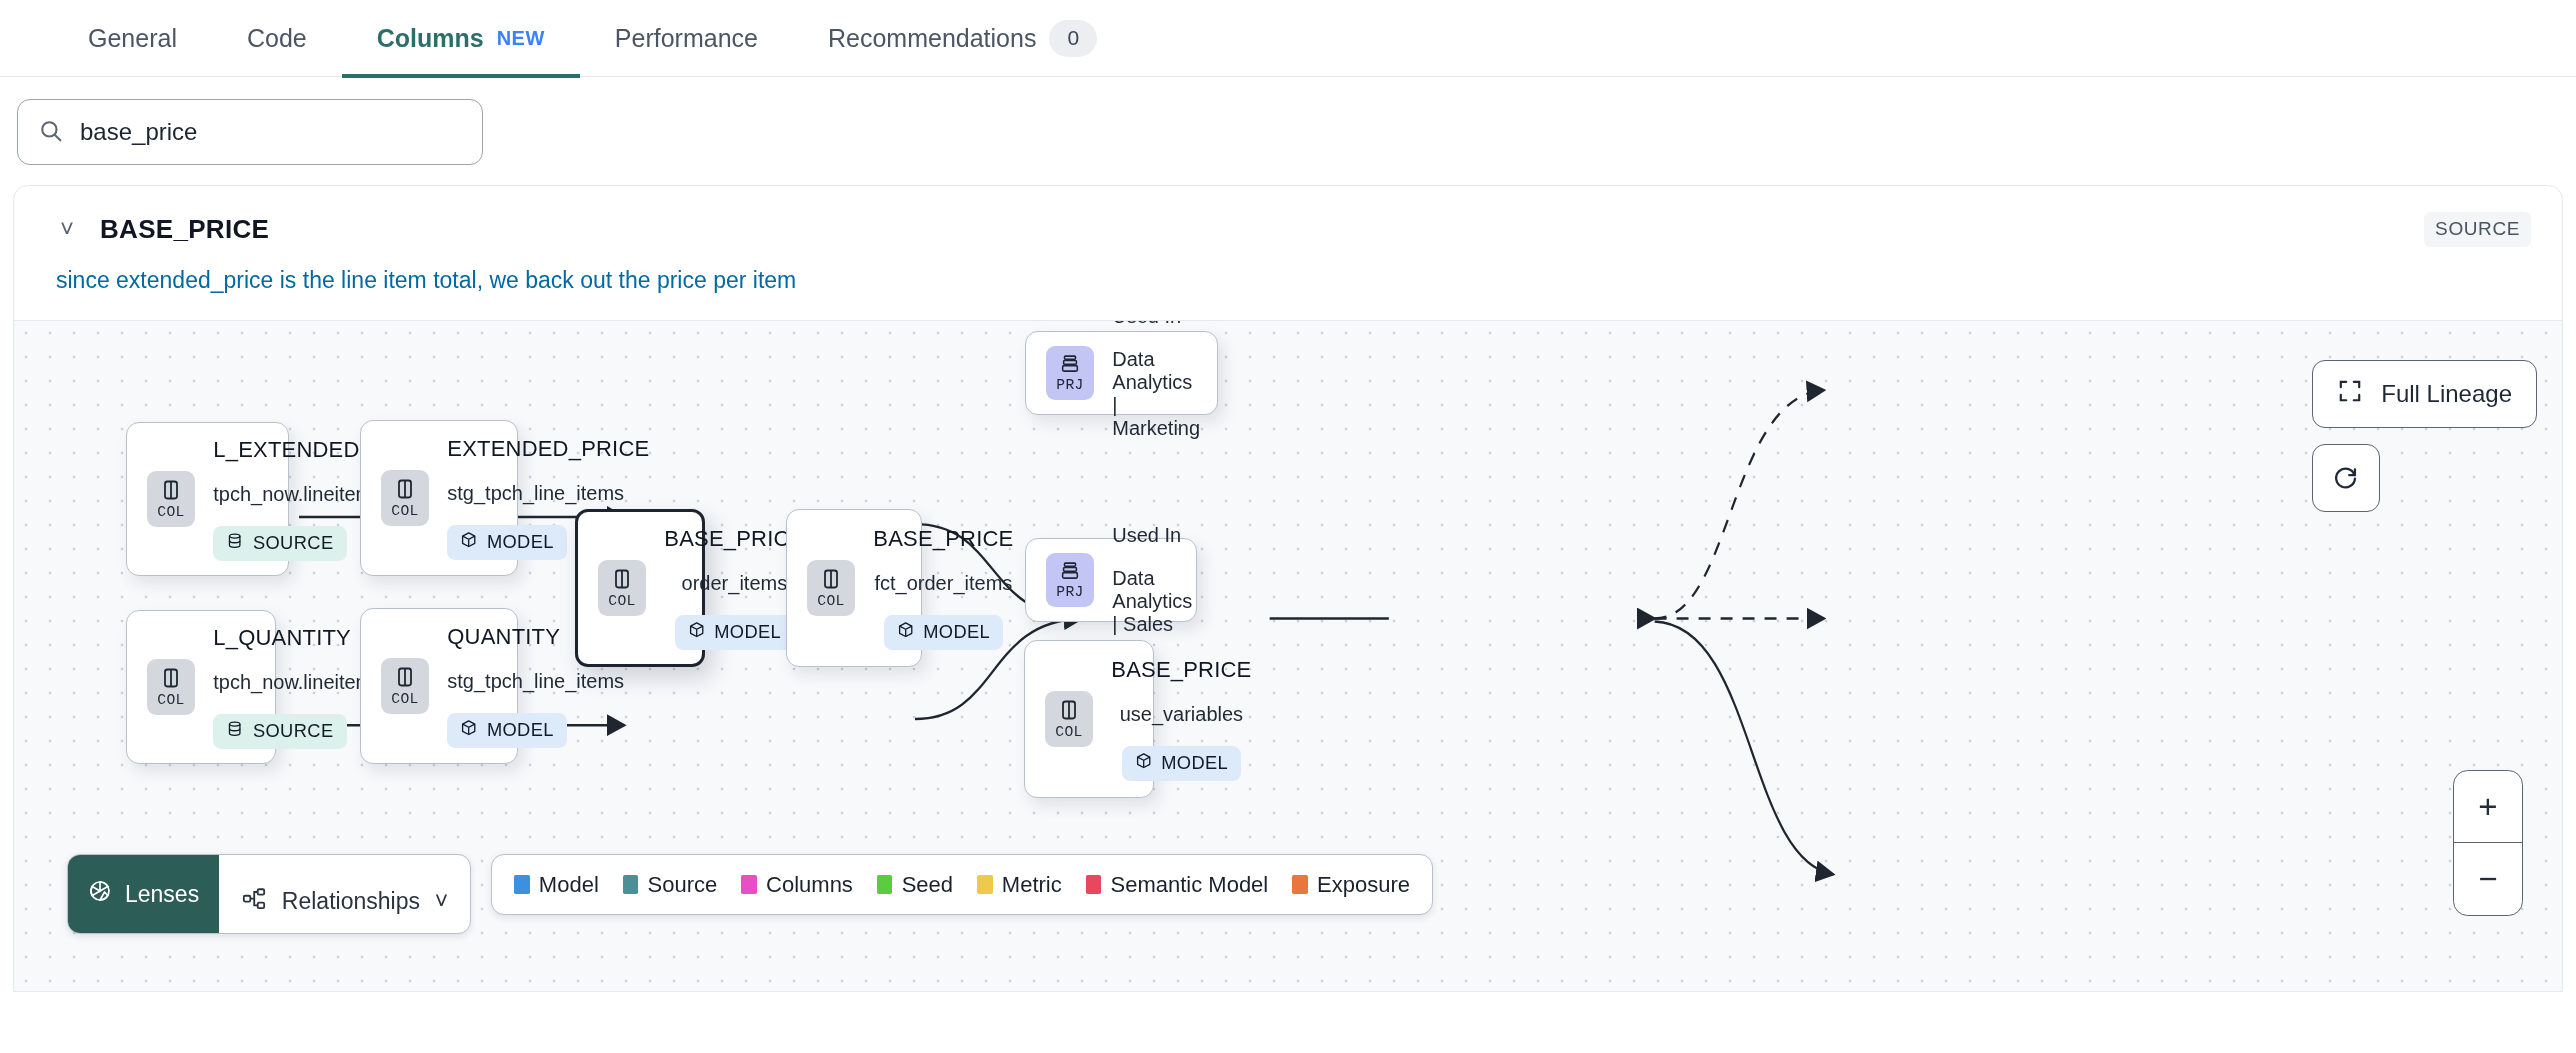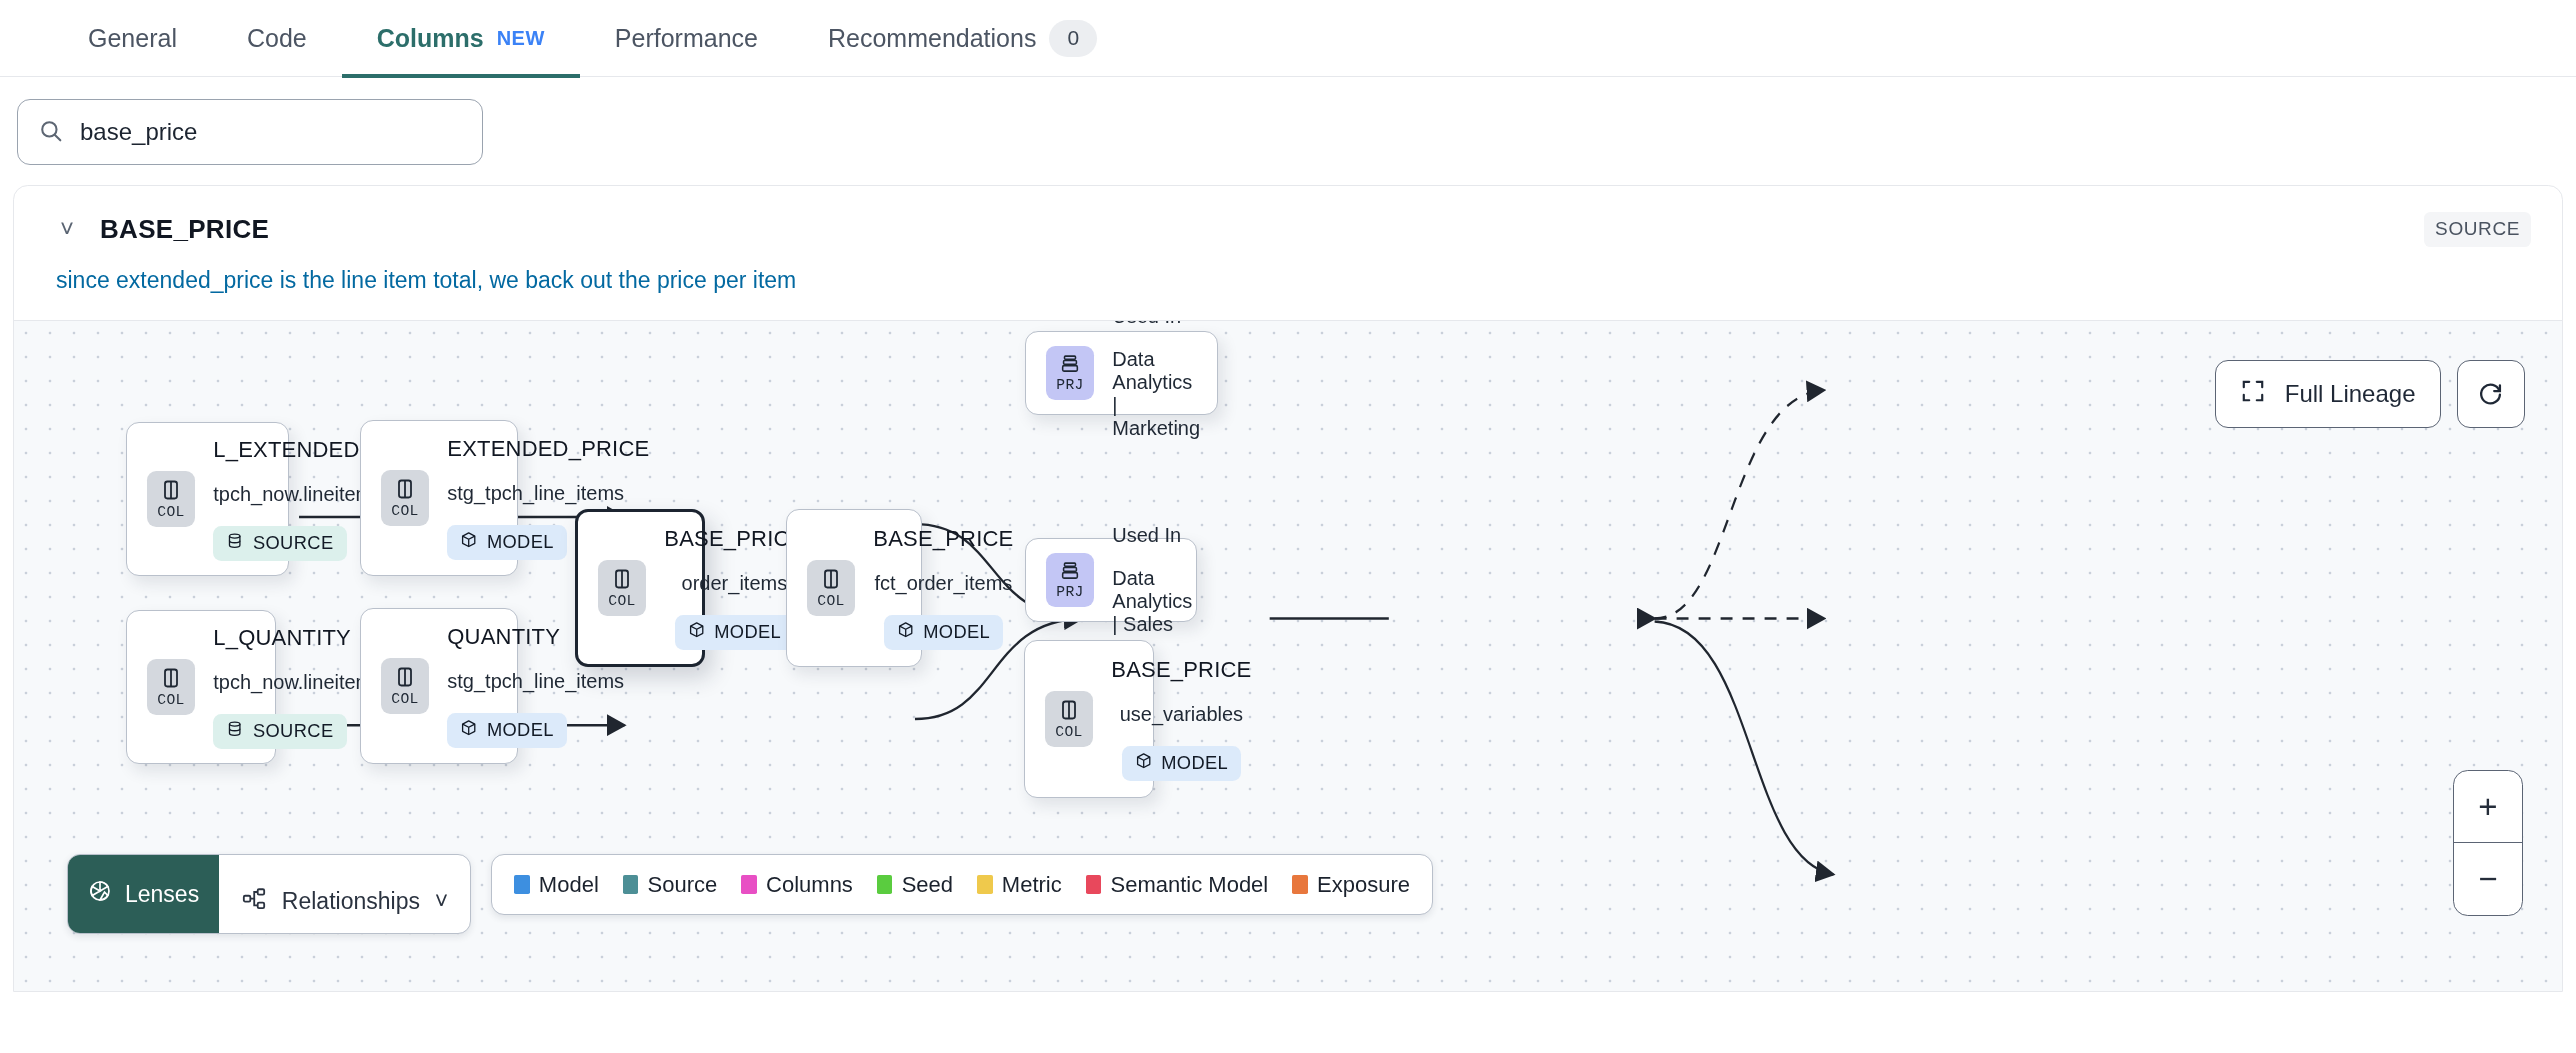--- a/index.html
+++ b/index.html
@@ -152,21 +152,21 @@
     display: inline-flex; align-items: center; gap: 9.2px;
     border-radius: 8.3px; padding: 6.4px 13px;
     font-size: 18.3px; letter-spacing: 0.4px; color: #121a26;
   }
   .badge.model  { background: #dceafa; }
   .badge.source { background: #dcf0ec; }
   .node .body.center { align-items: center; }
   .node .body.center .badge { align-self: center; }
 
   
-  .ctrl-tr { position: absolute; top: 39px; right: 37px; display: flex; gap: 16.5px; z-index: 5; }
+  .ctrl-tr { position: absolute; top: 39px; right: 25px; display: flex; gap: 16.5px; z-index: 5; flex-direction: column; }
   .btn-full {
     height: 68px; padding: 0 24px;
     background: #fff; border: 1.8px solid #5b6474; border-radius: 13px;
     display: flex; align-items: center; gap: 18.3px;
     font-size: 24px; color: #1f2836; cursor: pointer;
   }
   .btn-icon {
     width: 68px; height: 68px;
     background: #fff; border: 1.8px solid #5b6474; border-radius: 13px;
     display: flex; align-items: center; justify-content: center; cursor: pointer;

